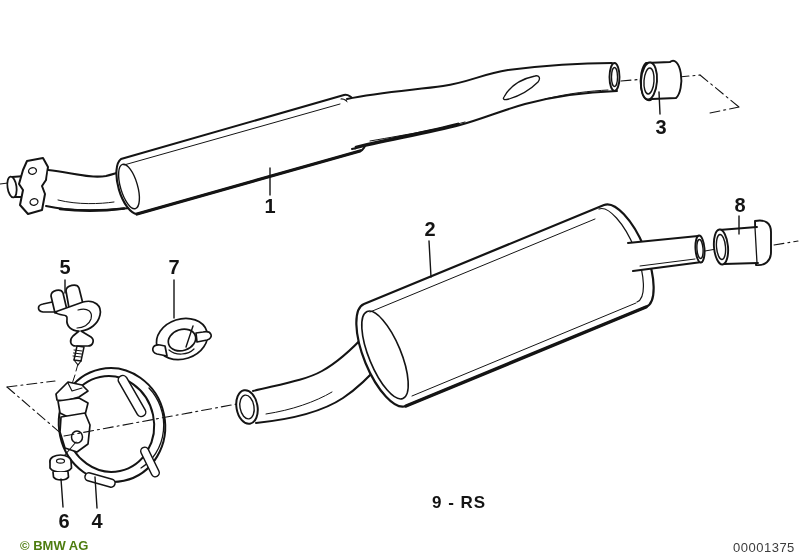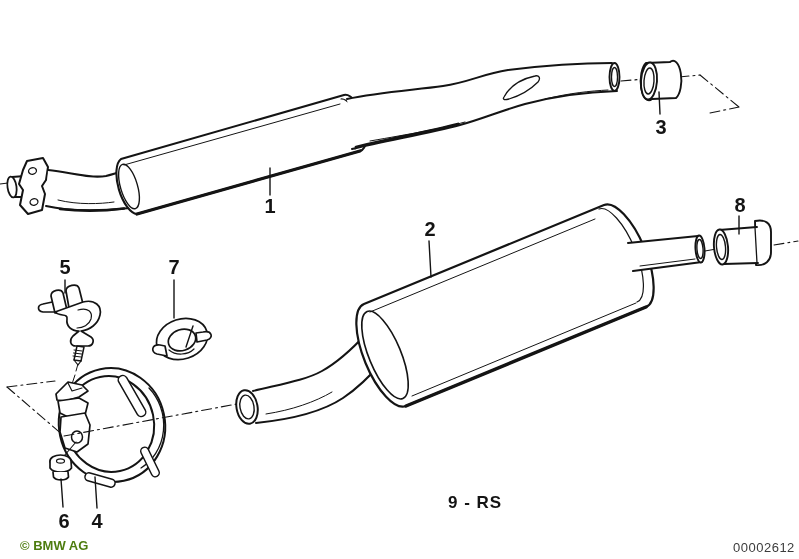--- a/index.html
+++ b/index.html
@@ -185,16 +185,16 @@
 
   <div class="lbl" style="left:270px;top:206px">1</div>
   <div class="lbl" style="left:430px;top:229px">2</div>
   <div class="lbl" style="left:661px;top:127px">3</div>
   <div class="lbl" style="left:97px;top:521px">4</div>
   <div class="lbl" style="left:65px;top:267px">5</div>
   <div class="lbl" style="left:64px;top:521px">6</div>
   <div class="lbl" style="left:174px;top:267px">7</div>
   <div class="lbl" style="left:740px;top:205px">8</div>
 
-  <div class="caption" style="left:448px;top:493px">9 - RS</div>
+  <div class="caption" style="left:432px;top:493px">9 - RS</div>
   <div class="copyright" style="left:20px;top:538px">© BMW AG</div>
-  <div class="imgnum" style="left:733px;top:540px">00002612</div>
+  <div class="imgnum" style="left:733px;top:540px">00001375</div>
 </div>
 
 </body></html>

